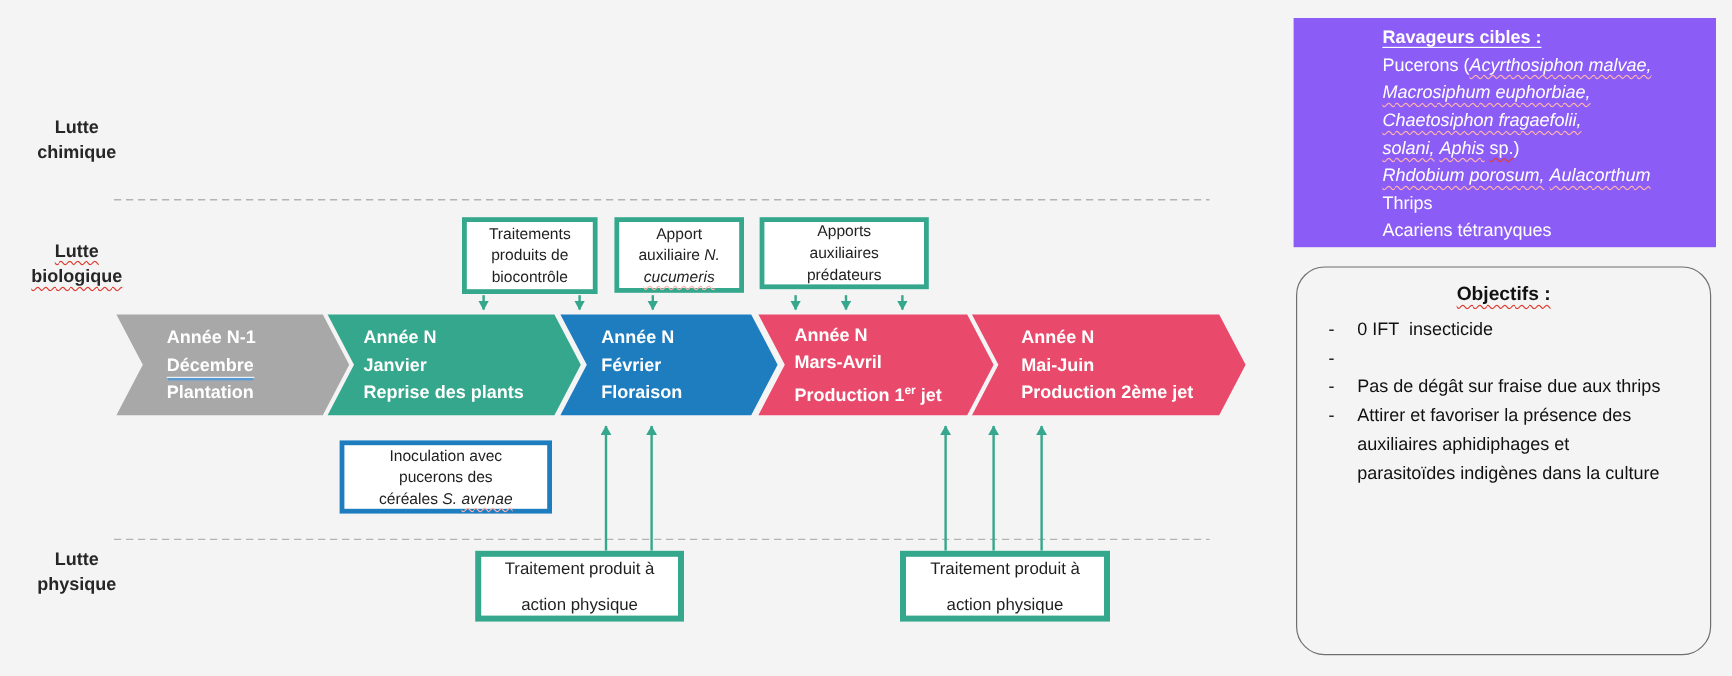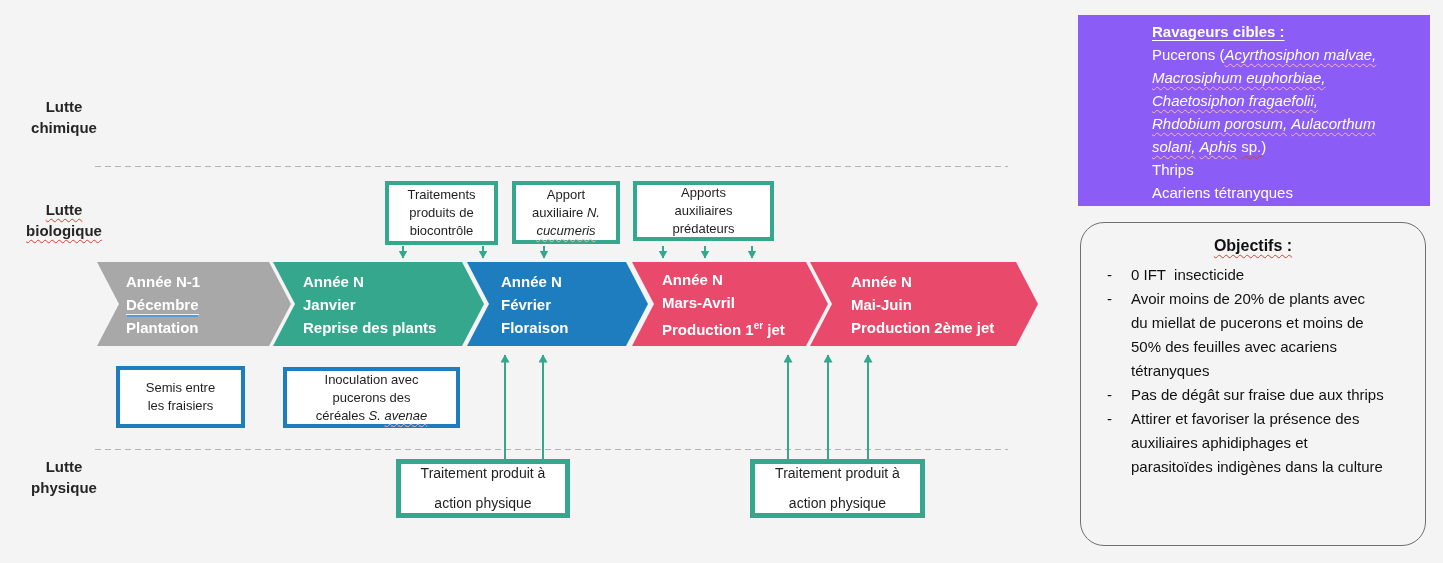--- a/index.html
+++ b/index.html
@@ -89,21 +89,21 @@
     </div>
   <div class="abs row-label" style="left:8px; top:199px;">
       <div class="ln"><span class="w">Lutte</span></div>
       <div class="ln"><span class="w">biologique</span></div>
     </div>
   <div class="abs row-label" style="left:8px; top:456px;">
       <div class="ln"><span>Lutte</span></div>
       <div class="ln"><span>physique</span></div>
     </div>
 
-  <div class="abs chevron-label" style="left:126px; width:145px;">
+  <div class="abs chevron-label" style="left:139px; width:145px;">
       <div class="ln"><span>Année N-1</span></div>
       <div class="ln"><span class="du">Décembre</span></div>
       <div class="ln"><span>Plantation</span></div>
     </div>
   <div class="abs chevron-label" style="left:303px; width:170px;">
       <div class="ln"><span>Année N</span></div>
       <div class="ln"><span>Janvier</span></div>
       <div class="ln"><span>Reprise des plants</span></div>
     </div>
   <div class="abs chevron-label" style="left:501px; width:130px;">
@@ -131,24 +131,20 @@
       <div class="ln"><span>Apport</span></div>
       <div class="ln"><span>auxiliaire </span><span class="i">N.</span></div>
       <div class="ln"><span class="i w">cucumeris</span></div>
     </div>
   <div class="abs wbox top-box" style="left: 633px; top: 181px; width: 141px; height: 60px; border-color: rgb(53, 167, 140);">
       <div class="ln"><span>Apports</span></div>
       <div class="ln"><span>auxiliaires</span></div>
       <div class="ln"><span>prédateurs</span></div>
     </div>
 
-  <div class="abs wbox blue-box" style="left: 116px; top: 366px; width: 129px; height: 62px; border-color: rgb(29, 125, 191);">
-      <div class="ln"><span>Semis entre</span></div>
-      <div class="ln"><span>les fraisiers</span></div>
-    </div>
   <div class="abs wbox blue-box" style="left: 283px; top: 367px; width: 177px; height: 61px; border-color: rgb(29, 125, 191); text-align: right;">
       <div class="ln"><span>Inoculation avec</span></div>
       <div class="ln"><span>pucerons des</span></div>
       <div class="ln"><span>céréales </span><span class="i">S. </span><span class="i w">avenae</span></div>
     </div>
 
   <div class="abs wbox phys-box" style="left: 396px; top: 459px; width: 174px; height: 59px; border-color: rgb(53, 167, 140);">
       <div class="ln"><span>Traitement produit à</span></div>
       <div class="ln"><span>action physique</span></div>
     </div>
@@ -156,37 +152,36 @@
       <div class="ln"><span>Traitement produit à</span></div>
       <div class="ln"><span>action physique</span></div>
     </div>
 
   <div class="abs panel-blue" style="background-color: #8b5cf6;">
     <div class="panel-title"><span class="b u">Ravageurs cibles :</span></div>
     <div>
         <div class="ln"><span>Pucerons (</span><span class="i w">Acyrthosiphon malvae,</span></div>
         <div class="ln"><span class="i w">Macrosiphum euphorbiae,</span></div>
         <div class="ln"><span class="i w">Chaetosiphon fragaefolii,</span></div>
+        <div class="ln"><span class="i w">solani,</span><span> </span><span class="i w">Aphis</span><span> </span><span class="w">sp.</span><span>)</span></div>
         <div class="ln"><span class="i w">Rhdobium porosum,</span><span> </span><span class="i w">Aulacorthum</span></div>
-        <div class="ln"><span class="i w">solani,</span><span> </span><span class="i w">Aphis</span><span> </span><span class="w">sp.</span><span>)</span></div>
         <div class="ln"><span>Thrips</span></div>
         <div class="ln"><span>Acariens tétranyques</span></div>
       </div>
   </div>
 
   <div class="abs objectifs" style="border-color: rgb(111, 111, 111);">
     <div class="obj-title"><span class="b w">Objectifs :</span></div>
     <div class="obj-items">
         <div class="obj-item">
           <span class="dash">-</span>
           <span class="obj-text">0 IFT  insecticide</span>
         </div>
         <div class="obj-item">
           <span class="dash">-</span>
-          <span class="obj-text">Avoir moins de 20% de plants avec du miellat de pucerons et moins de 50% des feuilles avec acariens tétranyques</span>
         </div>
         <div class="obj-item">
           <span class="dash">-</span>
           <span class="obj-text">Pas de dégât sur fraise due aux thrips</span>
         </div>
         <div class="obj-item">
           <span class="dash">-</span>
           <span class="obj-text">Attirer et favoriser la présence des auxiliaires aphidiphages et parasitoïdes indigènes dans la culture</span>
         </div>
       </div>

